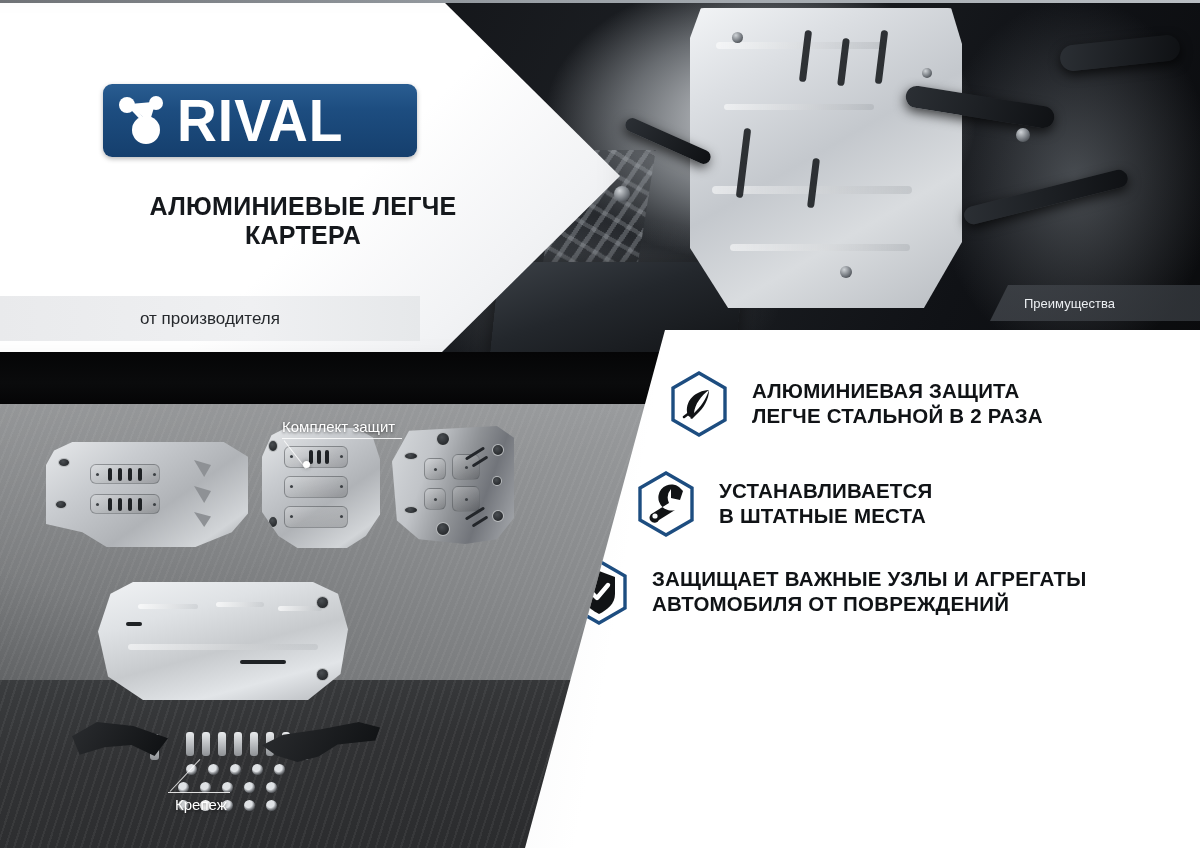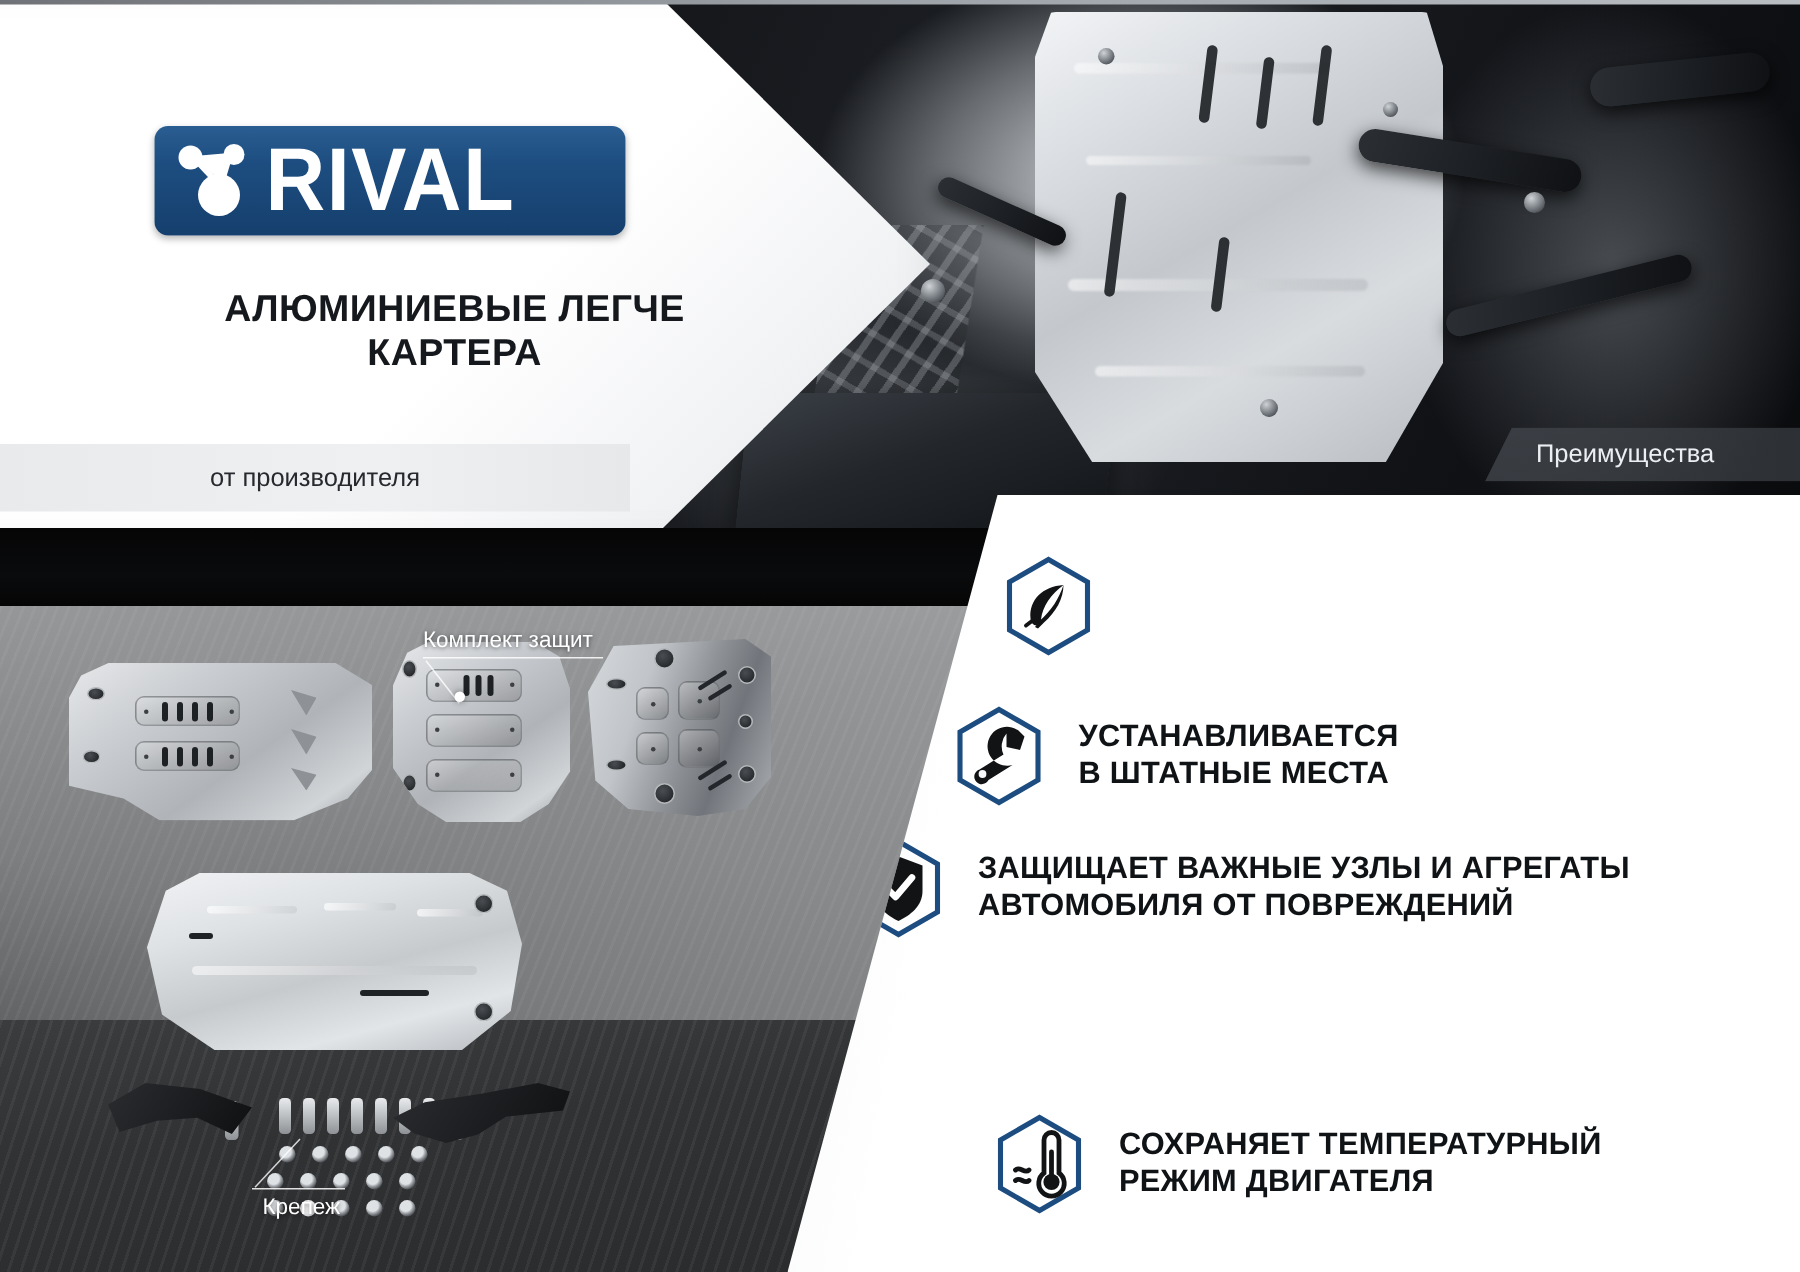--- a/index.html
+++ b/index.html
@@ -115,21 +115,21 @@
   }
   .subbar span { font-size:17px; color:#26292d; }
 
   
   .adv-tab {
     position:absolute; left:990px; top:285px; width:210px; height:36px;
     background:linear-gradient(90deg, rgba(70,74,80,.72), rgba(52,56,61,.82));
     display:flex; align-items:center;
     clip-path:polygon(18px 0, 100% 0, 100% 100%, 0 100%);
   }
-  .adv-tab span { color:#eceff2; font-size:17px; margin-left:34px; }
+  .adv-tab span { color:#eceff2; font-size:13px; margin-left:34px; }
 
   
   .black-band {
     position:absolute; left:0; top:352px; width:1200px; height:52px;
     background:linear-gradient(180deg,#050506,#0a0b0c 60%,#050506);
   }
 
   
   .lower-left {
     position:absolute; left:0; top:404px; width:700px; height:444px;
@@ -408,20 +408,22 @@
       <div class="hexwrap">
         <svg viewBox="0 0 62 68" width="62" height="68">
           <polygon points="31,3 57,18 57,50 31,65 5,50 5,18" fill="none" stroke="#1d4d80" stroke-width="3.4"></polygon>
           <g fill="#111315">
             <path d="M41 20 C27 21 18 30 19 42 C19 45 21 47 23 47 C25 47 26 45 26 43 C27 34 33 26 41 20 Z"></path>
             <path d="M41 20 C38 29 33 37 25 44 L22 48 L24 49 L28 45 C36 38 41 29 41 20 Z"></path>
             <path d="M16 47 L24 41" stroke="#111315" stroke-width="2.6" fill="none" stroke-linecap="round"></path>
           </g>
         </svg>
       </div>
+      <div class="benefit-txt">АЛЮМИНИЕВАЯ ЗАЩИТА
+ЛЕГЧЕ СТАЛЬНОЙ В 2 РАЗА</div>
     </div>
 
     <div class="benefit-row" style="left:78px;top:228px;">
       <div class="hexwrap">
         <svg viewBox="0 0 62 68" width="62" height="68">
           <polygon points="31,3 57,18 57,50 31,65 5,50 5,18" fill="none" stroke="#1d4d80" stroke-width="3.4"></polygon>
           <path d="M31 13 L47 19 L47 36 C47 46 39 52 31 56 C23 52 15 46 15 36 L15 19 Z" fill="#111315"></path>
           <path d="M23 34 L29 40 L40 27" fill="none" stroke="#ffffff" stroke-width="4.4" stroke-linecap="round" stroke-linejoin="round"></path>
         </svg>
       </div>
@@ -437,33 +439,17 @@
             <path d="M44 17 A13 13 0 1 0 40 40 L24 50 A5 5 0 1 1 18 43 L34 33 A13 13 0 0 1 36 19 L36 28 L45 30 L48 21 Z"></path>
             <circle cx="20" cy="46" r="2.6" fill="#f7f8f9"></circle>
           </g>
         </svg>
       </div>
       <div class="benefit-txt">УСТАНАВЛИВАЕТСЯ
 В ШТАТНЫЕ МЕСТА</div>
     </div>
 
 
-    <div class="benefit-row" style="left:172px;top:412px;">
-      <div class="hexwrap">
-        <svg viewBox="0 0 62 68" width="62" height="68">
-          <polygon points="31,3 57,18 57,50 31,65 5,50 5,18" fill="none" stroke="#1d4d80" stroke-width="3.4"></polygon>
-          <g fill="none" stroke="#111315" stroke-width="3.2" stroke-linecap="round">
-            <path d="M34 18 A5 5 0 0 1 44 18 L44 40 A8.5 8.5 0 1 1 34 40 Z"></path>
-            <path d="M39 26 L39 43"></path>
-            <path d="M15 38 C18 35 21 41 24 38"></path>
-            <path d="M15 45 C18 42 21 48 24 45"></path>
-          </g>
-          <circle cx="39" cy="46" r="5.4" fill="#111315"></circle>
-        </svg>
-      </div>
-      <div class="benefit-txt">СОХРАНЯЕТ ТЕМПЕРАТУРНЫЙ
-РЕЖИМ ДВИГАТЕЛЯ</div>
-    </div>
 
   </div>
 
   <div class="poster-edge-top"></div>
 </div>
 
 </body></html>

